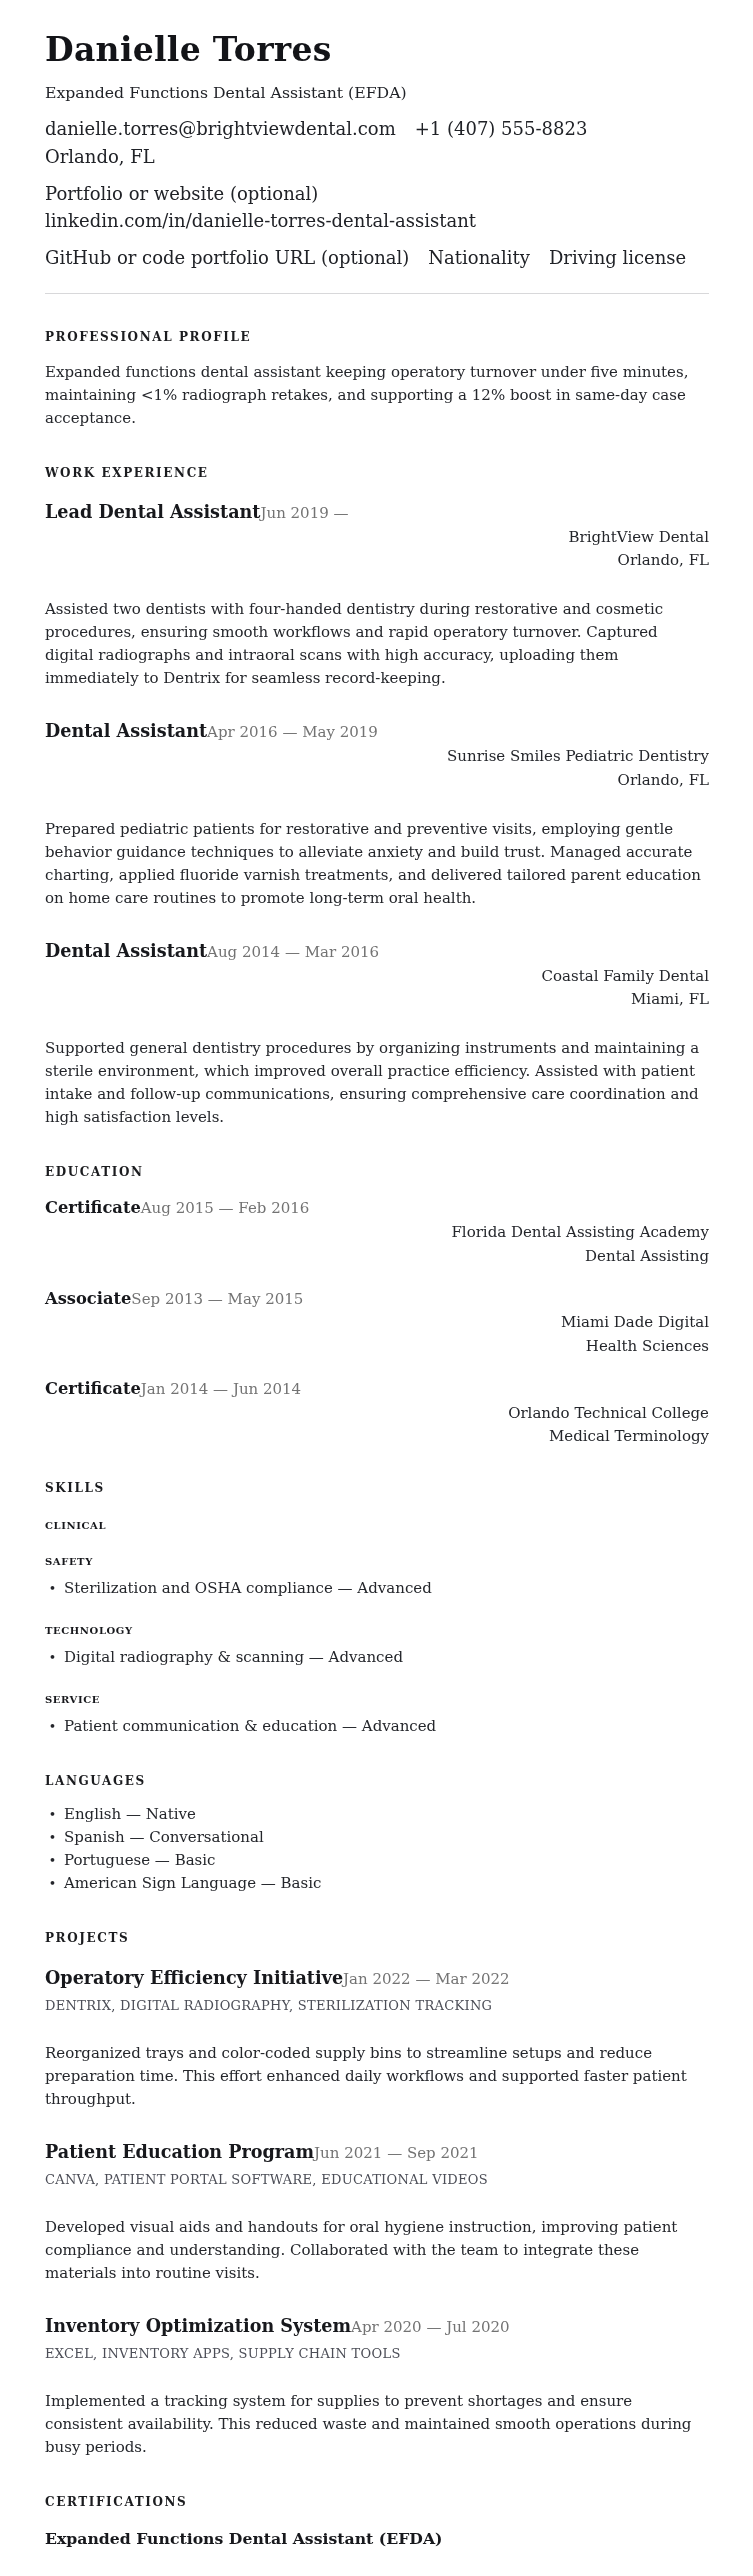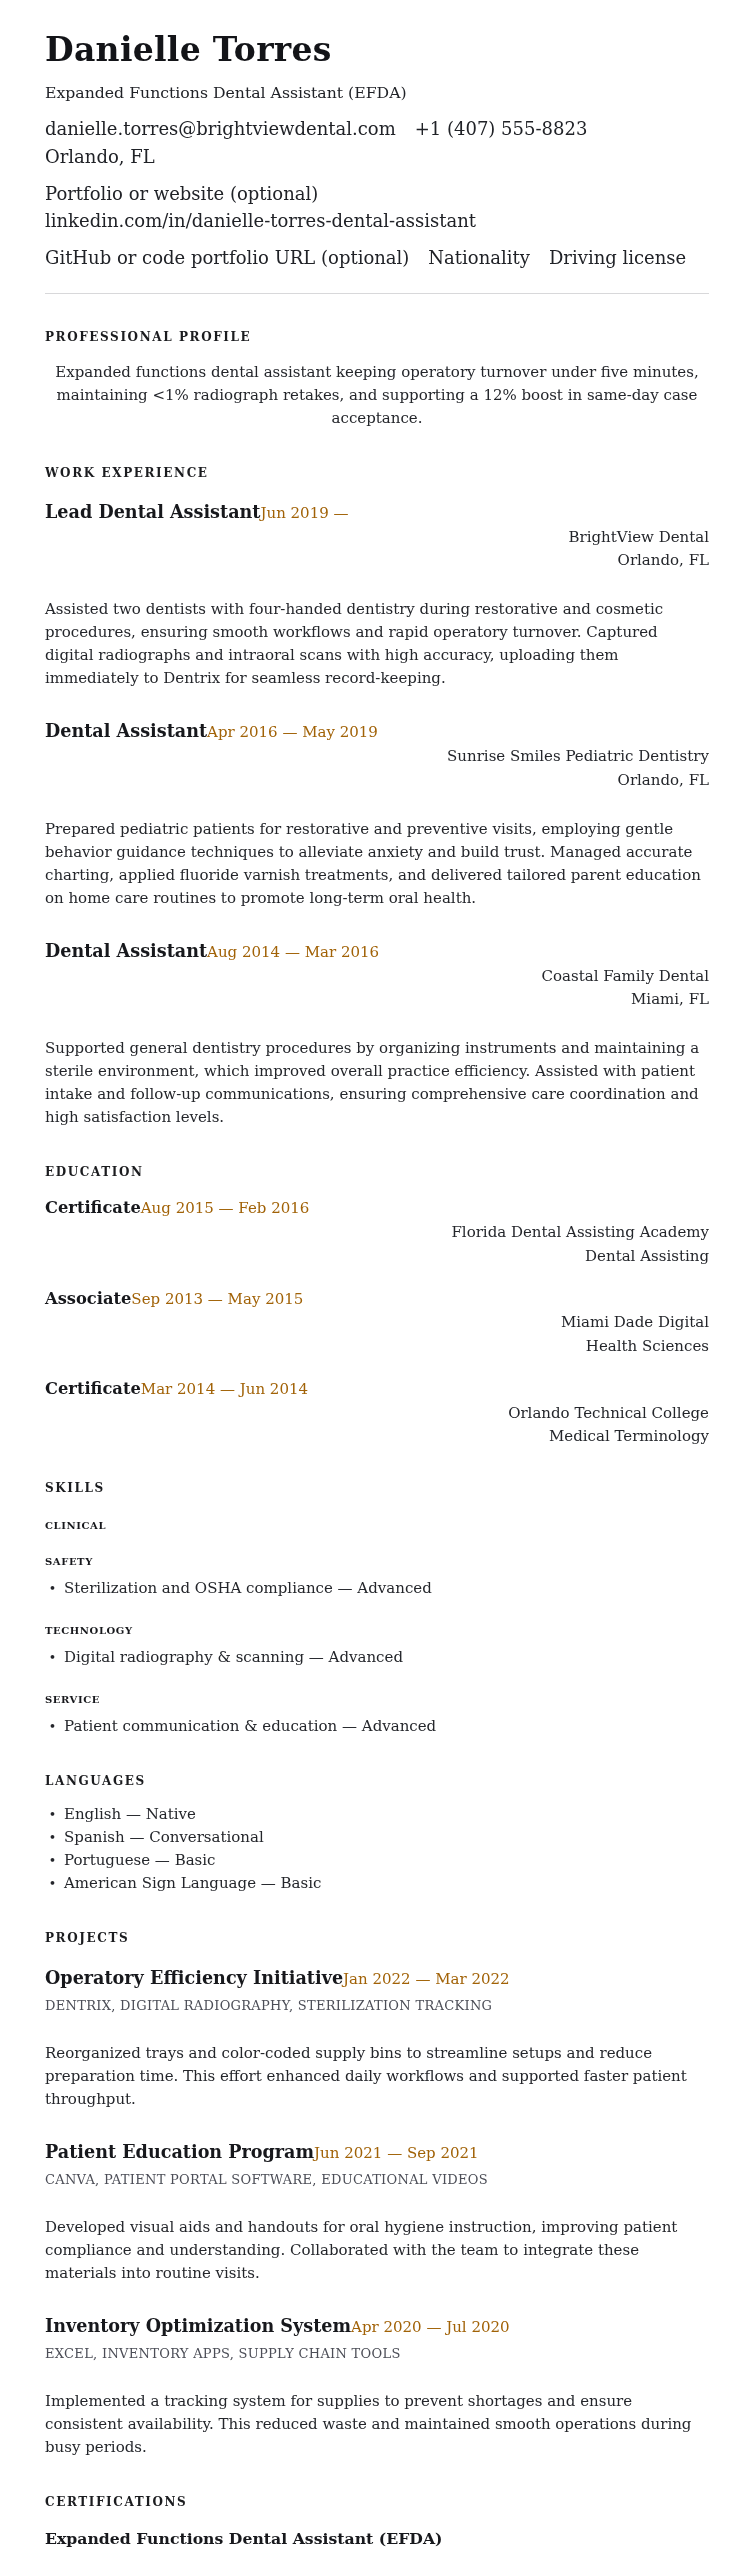--- a/index.html
+++ b/index.html
@@ -52,39 +52,38 @@
     font-weight: bold;
     letter-spacing: 1.6px;
     color: #1b1c1f;
     text-transform: uppercase;
   }
   .body-text {
     font-size: 15px;
     line-height: 23px;
     margin-top: 16.3px;
     color: #24262b;
-    text-align: center;
   }
 
   
   .entry { margin-top: 21.4px; }
   .entry + .entry { margin-top: 30px; }
   .entry-head {
     display: flex;
     justify-content: flex-start;
     align-items: baseline;
   }
   .entry-title {
     font-size: 17.6px;
     font-weight: bold;
     color: #17181c;
   }
   .entry-dates {
     font-size: 15px;
-    color: #a16207;
+    color: #737373;
     white-space: nowrap;
   }
   .entry-sub {
     font-size: 15px;
     margin-top: 5.7px;
     color: #24262b;
     text-align: right;
   }
   .entry-desc {
     font-size: 15px;
@@ -222,21 +221,21 @@
         <span class="edu-title">Associate</span>
         <span class="entry-dates">Sep 2013 — May 2015</span>
       </div>
       <div class="entry-sub">Miami Dade Digital</div>
       <div class="entry-sub">Health Sciences</div>
     </div>
 
     <div class="edu-item">
       <div class="entry-head">
         <span class="edu-title">Certificate</span>
-        <span class="entry-dates">Mar 2014 — Jun 2014</span>
+        <span class="entry-dates">Jan 2014 — Jun 2014</span>
       </div>
       <div class="entry-sub">Orlando Technical College</div>
       <div class="entry-sub">Medical Terminology</div>
     </div>
   </section>
 
   <section class="section">
     <div class="section-label">SKILLS</div>
 
     <div class="skill-group">

